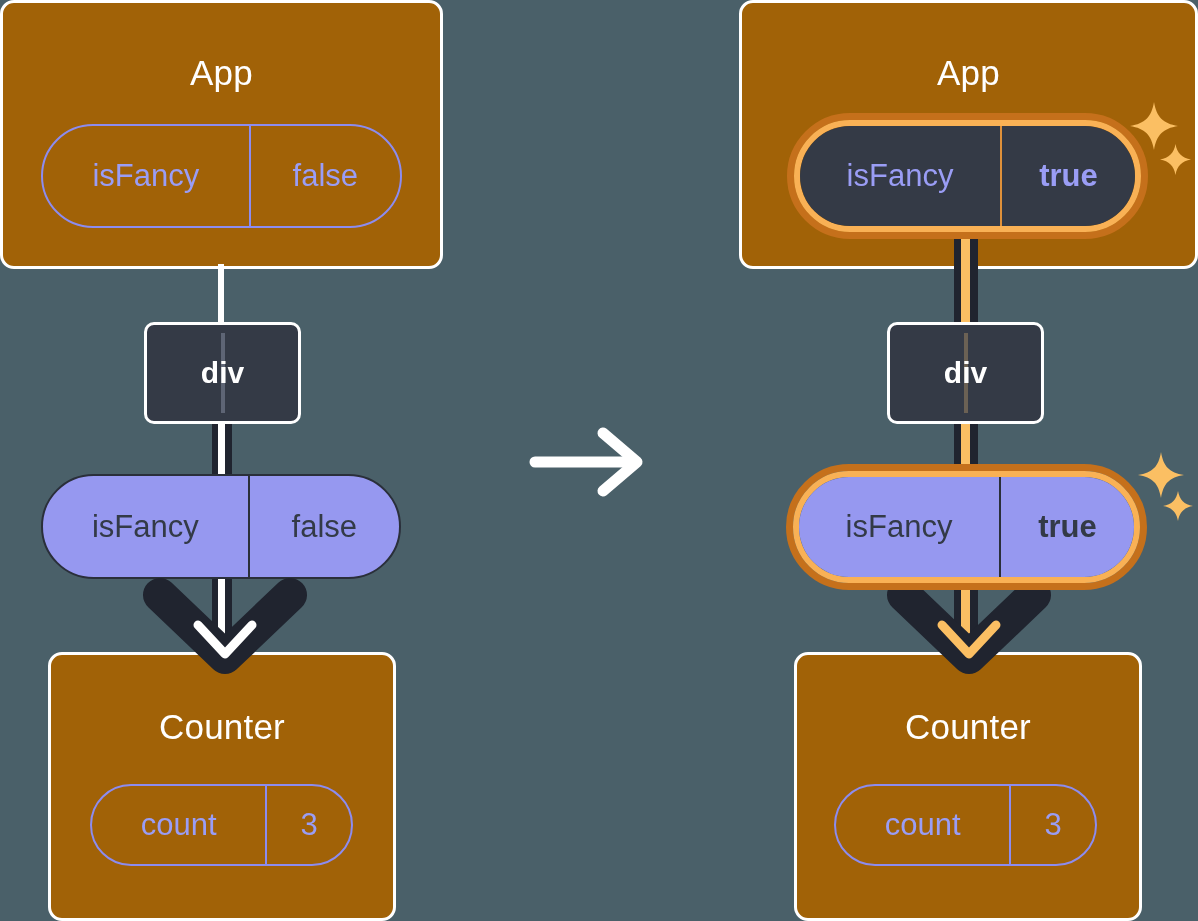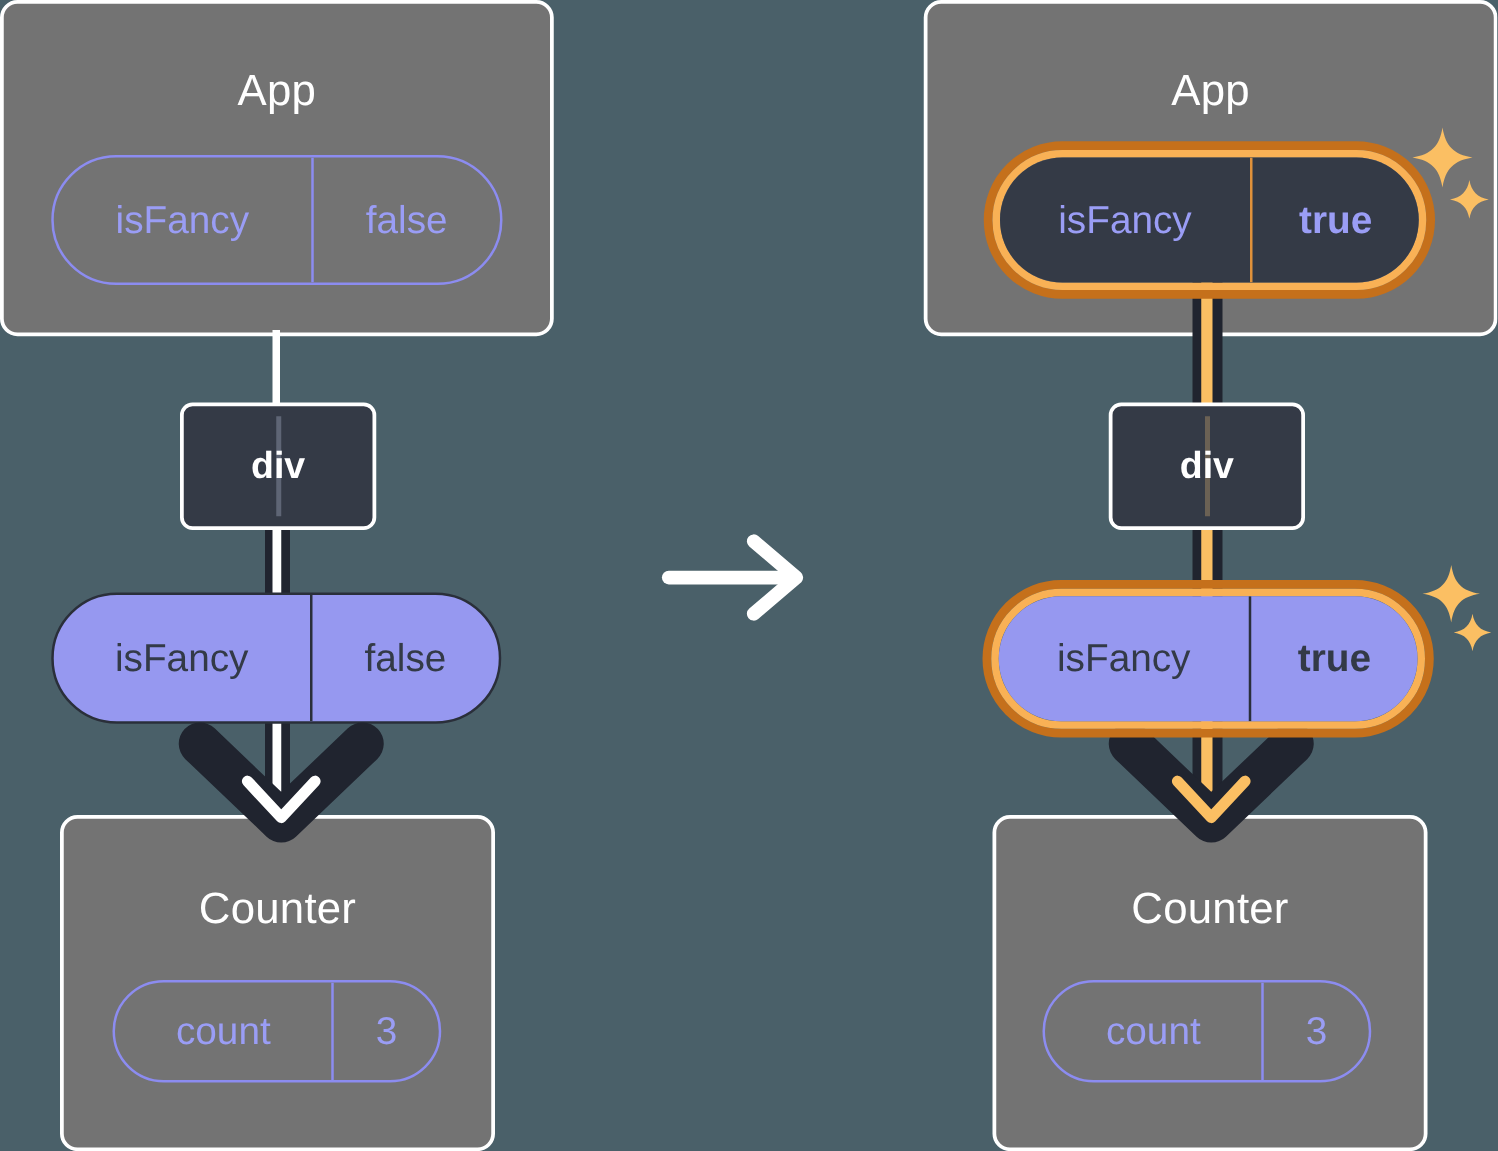--- a/index.html
+++ b/index.html
@@ -7,21 +7,21 @@
     width: 1198px; height: 921px;
     background: #4a6069;
     font-family: "Liberation Sans", sans-serif;
     overflow: hidden;
   }
   #stage { position: relative; width: 1198px; height: 921px; }
 
   
   .compbox {
     position: absolute;
-    background: #737373;
+    background: #a16207;
     border: 3px solid #ffffff;
     border-radius: 14px;
   }
   .comp-title {
     position: absolute;
     left: 0; right: 0;
     text-align: center;
     color: #ffffff;
     font-size: 35px;
     font-weight: 400;

